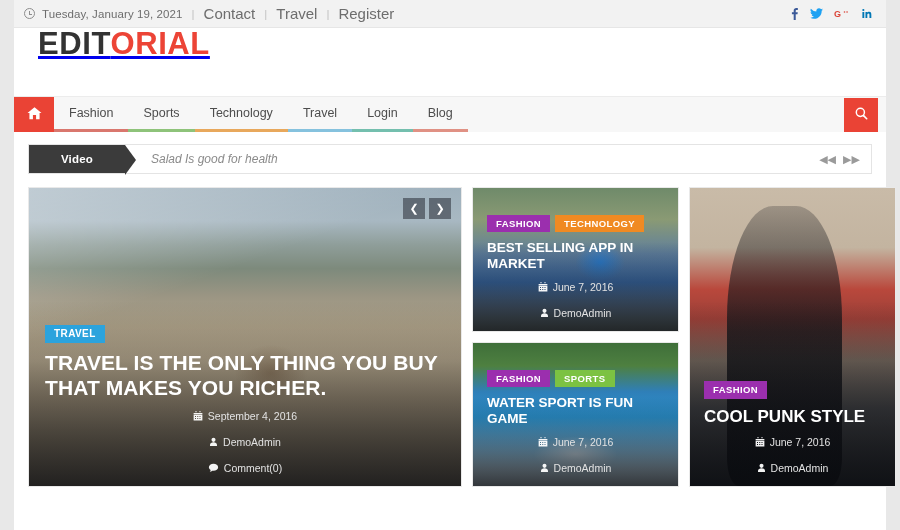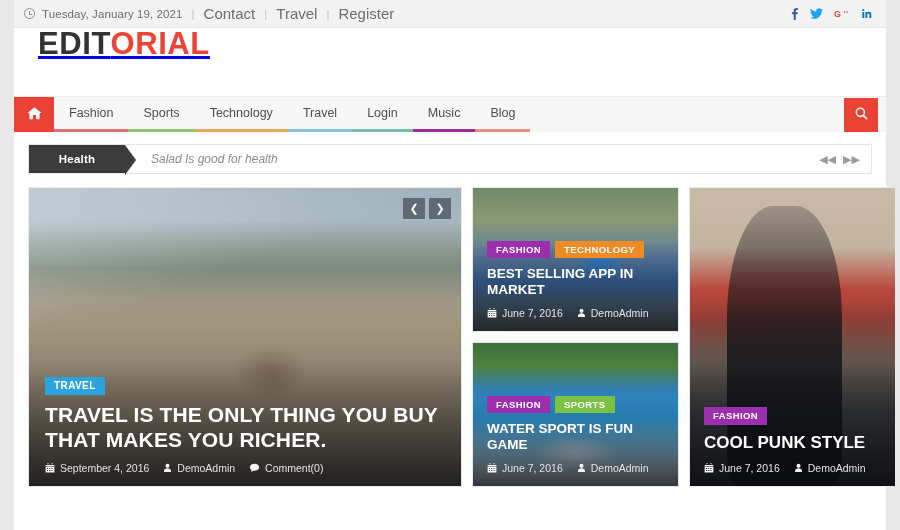--- a/index.html
+++ b/index.html
@@ -92,21 +92,21 @@
     position: absolute; left: 0; right: 0; bottom: 0; height: 62%;
     background: linear-gradient(to top, rgba(8,10,14,.80) 0%, rgba(8,10,14,.48) 38%, rgba(8,10,14,0) 100%);
   }
   .card-body { position: absolute; left: 0; right: 0; bottom: 0; padding: 0 14px 12px 14px; }
   .badges { display: flex; gap: 5px; margin-bottom: 8px; }
   .badge {
     font-size: 9.5px; font-weight: 700; color: #fff; letter-spacing: .4px;
     padding: 4px 9px; line-height: 1; display: inline-block;
   }
   .c-title { color: #fff; font-weight: 700; line-height: 1.18; text-transform: uppercase; }
-  .meta { display: flex; align-items: center; gap: 14px; margin-top: 9px; color: #e2e2e2; font-size: 10.5px; }
+  .meta { display: flex; align-items: center; gap: 14px; margin-top: 9px; color: #e2e2e2; font-size: 10.5px; flex-direction: column; }
   .meta span { display: flex; align-items: center; gap: 5px; }
   .meta svg { display: block; opacity: .95; }
 
   .hero { height: 300px; }
   .hero .c-title { font-size: 21px; letter-spacing: .1px; }
   .hero .card-body { padding: 0 16px 12px 16px; }
   .hero .badge { font-size: 10px; }
   .slider-nav { position: absolute; right: 10px; top: 10px; display: flex; gap: 4px; }
   .slider-btn {
     width: 22px; height: 21px; background: rgba(40,44,52,.55); color: #fff;
@@ -216,40 +216,37 @@
       </div>
       <div class="nav-item" style="border-bottom-color:#e8a85c">
         <span>Technology</span>
       </div>
       <div class="nav-item" style="border-bottom-color:#86c2de">
         <span>Travel</span>
       </div>
       <div class="nav-item" style="border-bottom-color:#74bfae">
         <span>Login</span>
       </div>
-      <div class="nav-item" style="border-bottom-color:#9b2d9b">
-        <span>Music</span>
-      </div>
       <div class="nav-item" style="border-bottom-color:#e09184">
         <span>Blog</span>
       </div>
     </div>
     <div class="search-btn">
       <span>
         <svg width="13" height="13" viewBox="0 0 16 16">
               <path fill="none" stroke="#ffffff" stroke-width="1.8" d="M6.6 1.6a5 5 0 100 10 5 5 0 000-10z"></path>
               <path stroke="#ffffff" stroke-width="2" stroke-linecap="round" d="M10.6 10.6L14.4 14.4"></path>
             </svg>
       </span>
     </div>
   </div>
 
   <div class="tickerwrap">
     <div class="ticker">
-      <div class="ticker-label">Health</div>
+      <div class="ticker-label">Video</div>
       <div class="ticker-text">Salad Is good for health</div>
       <div class="ticker-nav">
         <span class="tnav-btn">◀◀</span>
         <span class="tnav-btn">▶▶</span>
       </div>
     </div>
   </div>
 
   <div class="grid">
 

